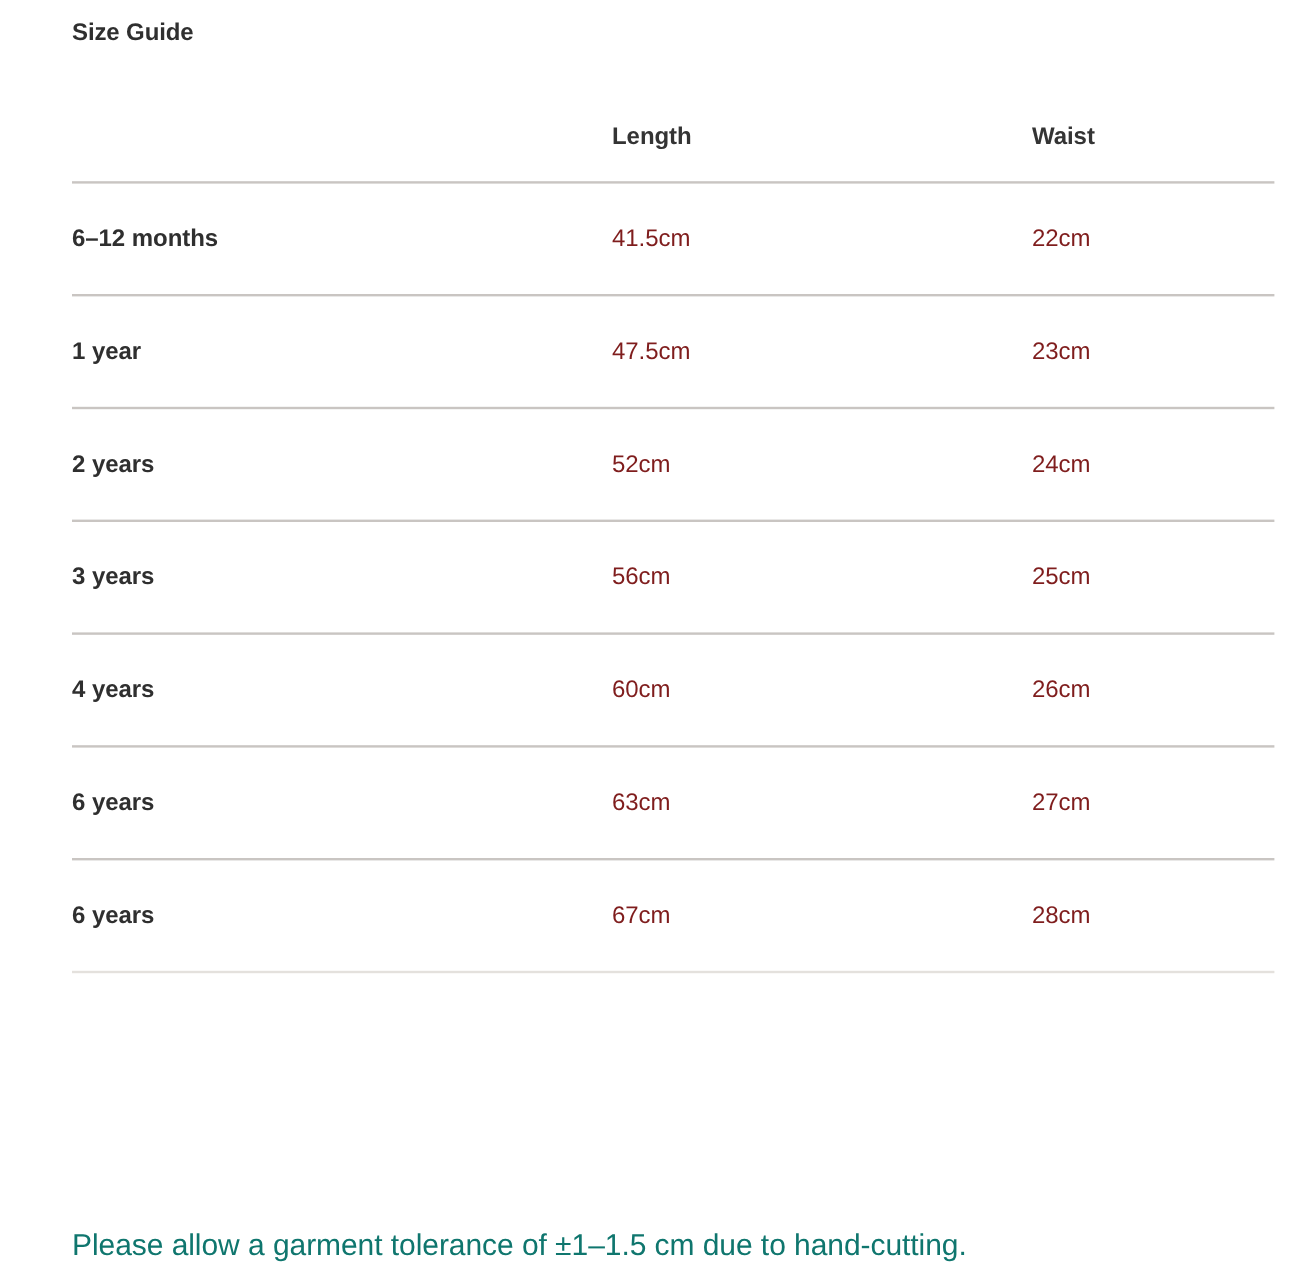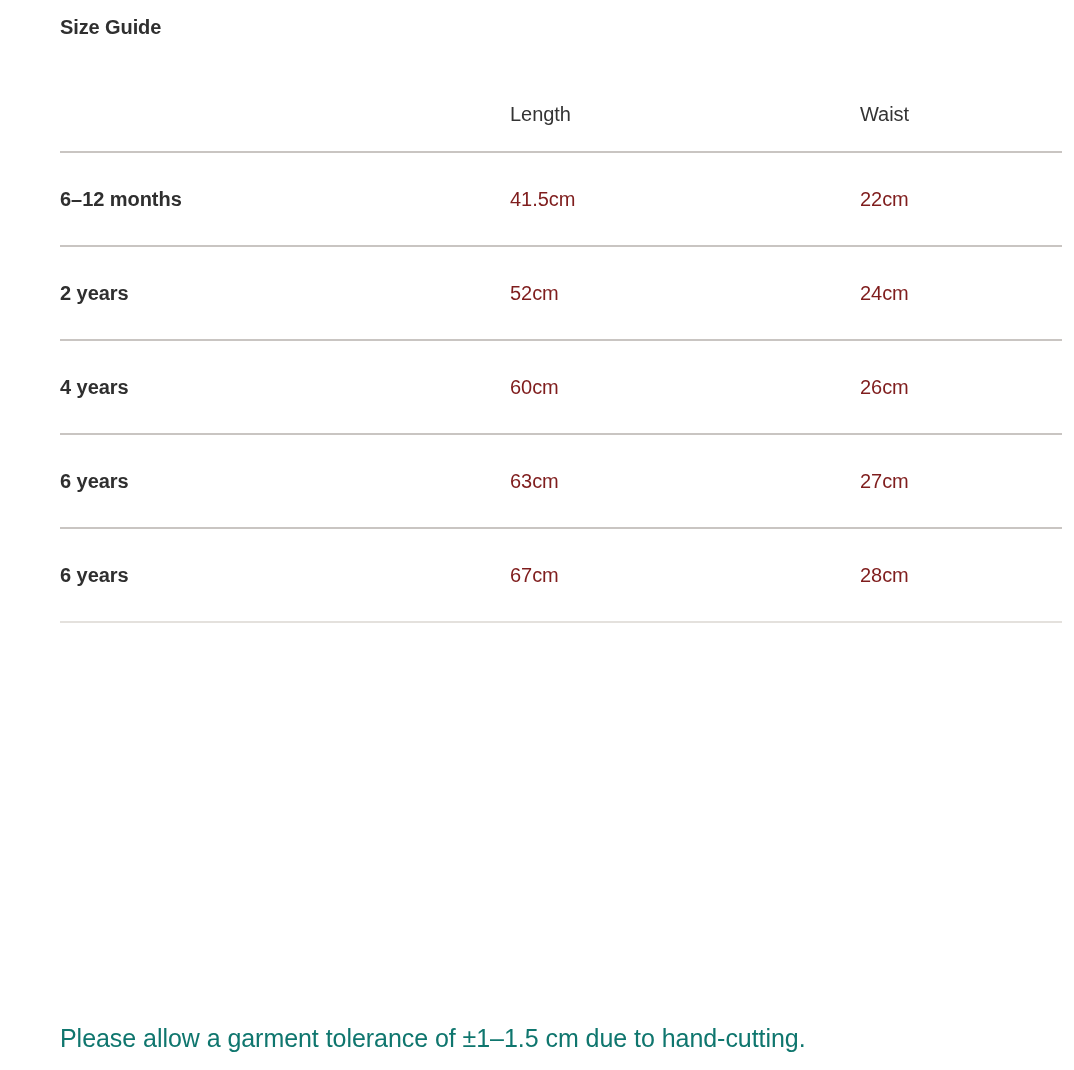--- a/index.html
+++ b/index.html
@@ -57,21 +57,21 @@
     vertical-align: middle;
     padding: 0;
     border: 0;
   }
 
   
   .size-table thead th {
     height: 75px;
     font-size: 20px;
     line-height: 28px;
-    font-weight: 400;
+    font-weight: 700;
     color: #343434;
     letter-spacing: -0.05px;
     border-bottom: 2px solid #c9c5c2;
     white-space: nowrap;
   }
   .size-table thead th.blank-head { font-size: 0; }
 
   
   .size-table tbody tr {
     height: 94px;
@@ -126,23 +126,33 @@
         <th>Waist</th>
       </tr>
     </thead>
     <tbody id="table-body">
         <tr>
           <td class="size-label">6–12 months</td>
           <td>41.5cm</td>
           <td>22cm</td>
         </tr>
         <tr>
+          <td class="size-label">1 year</td>
+          <td>47.5cm</td>
+          <td>23cm</td>
+        </tr>
+        <tr>
           <td class="size-label">2 years</td>
           <td>52cm</td>
           <td>24cm</td>
+        </tr>
+        <tr>
+          <td class="size-label">3 years</td>
+          <td>56cm</td>
+          <td>25cm</td>
         </tr>
         <tr>
           <td class="size-label">4 years</td>
           <td>60cm</td>
           <td>26cm</td>
         </tr>
         <tr>
           <td class="size-label">6 years</td>
           <td>63cm</td>
           <td>27cm</td>

